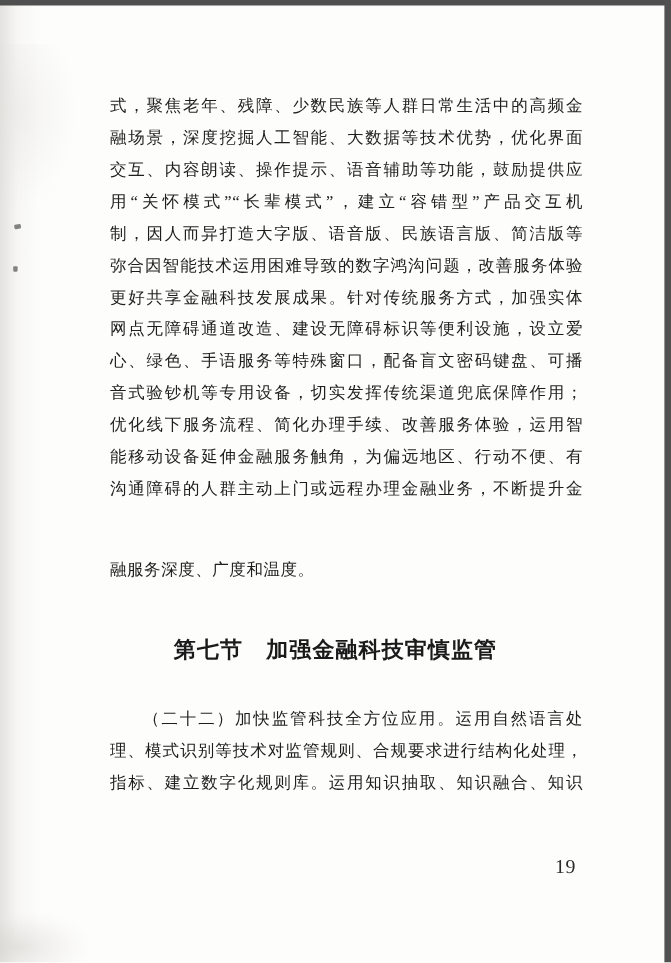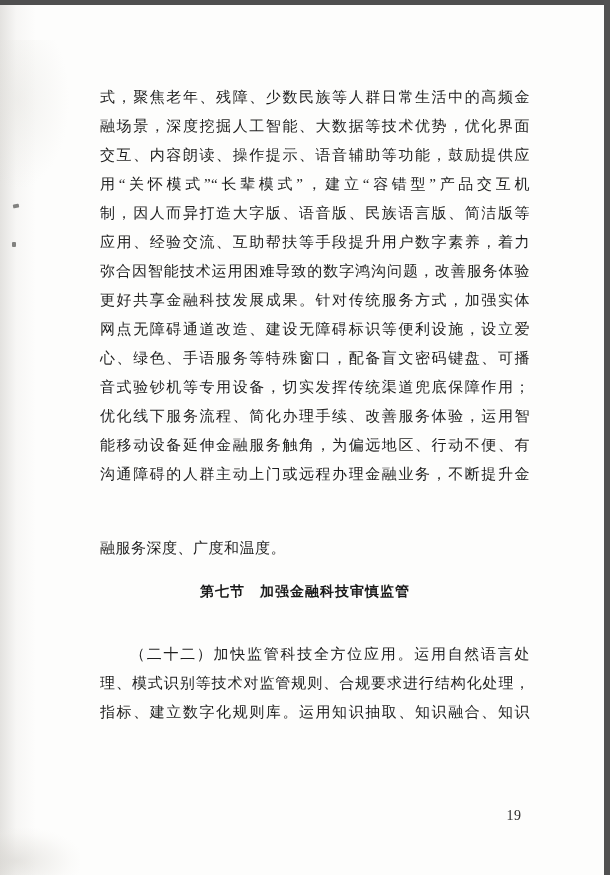--- a/index.html
+++ b/index.html
@@ -83,32 +83,32 @@
   }
   .line.indent-2 {
     text-indent: 2em;
   }
   .heading {
     position: absolute;
     left: 90px; top: 577px;
     width: 430px;
     height: 29px;
     line-height: 29px;
-    font-size: 14px;
+    font-size: 20px;
     font-weight: bold;
     text-align: center;
     letter-spacing: 1px;
     color: #1a1a1a;
   }
   .page-number {
     position: absolute;
-    left: 498px; top: 806px;
+    left: 498px; top: 778px;
     width: 32px;
     text-align: center;
-    font-size: 14px;
+    font-size: 18px;
     line-height: 20px;
     color: #2b2b2b;
     letter-spacing: 0.5px;
   }
 </style>
 </head>
 <body>
 
 <div class="page">
   <div class="edge-shadow-left"></div>
@@ -116,21 +116,20 @@
   <div class="corner-blotch-bottom-left"></div>
   <div class="speck speck-1"></div>
   <div class="speck speck-2"></div>
 
   <div class="para para-1">
     <div class="line">式，聚焦老年、残障、少数民族等人群日常生活中的高频金</div>
     <div class="line">融场景，深度挖掘人工智能、大数据等技术优势，优化界面</div>
     <div class="line">交互、内容朗读、操作提示、语音辅助等功能，鼓励提供应</div>
     <div class="line">用“关怀模式”“长辈模式”，建立“容错型”产品交互机</div>
     <div class="line">制，因人而异打造大字版、语音版、民族语言版、简洁版等</div>
-    <div class="line">应用、经验交流、互助帮扶等手段提升用户数字素养，着力</div>
     <div class="line">弥合因智能技术运用困难导致的数字鸿沟问题，改善服务体验</div>
     <div class="line">更好共享金融科技发展成果。针对传统服务方式，加强实体</div>
     <div class="line">网点无障碍通道改造、建设无障碍标识等便利设施，设立爱</div>
     <div class="line">心、绿色、手语服务等特殊窗口，配备盲文密码键盘、可播</div>
     <div class="line">音式验钞机等专用设备，切实发挥传统渠道兜底保障作用；</div>
     <div class="line">优化线下服务流程、简化办理手续、改善服务体验，运用智</div>
     <div class="line">能移动设备延伸金融服务触角，为偏远地区、行动不便、有</div>
     <div class="line">沟通障碍的人群主动上门或远程办理金融业务，不断提升金</div>
     <div class="line flush-left">融服务深度、广度和温度。</div>
   </div>

